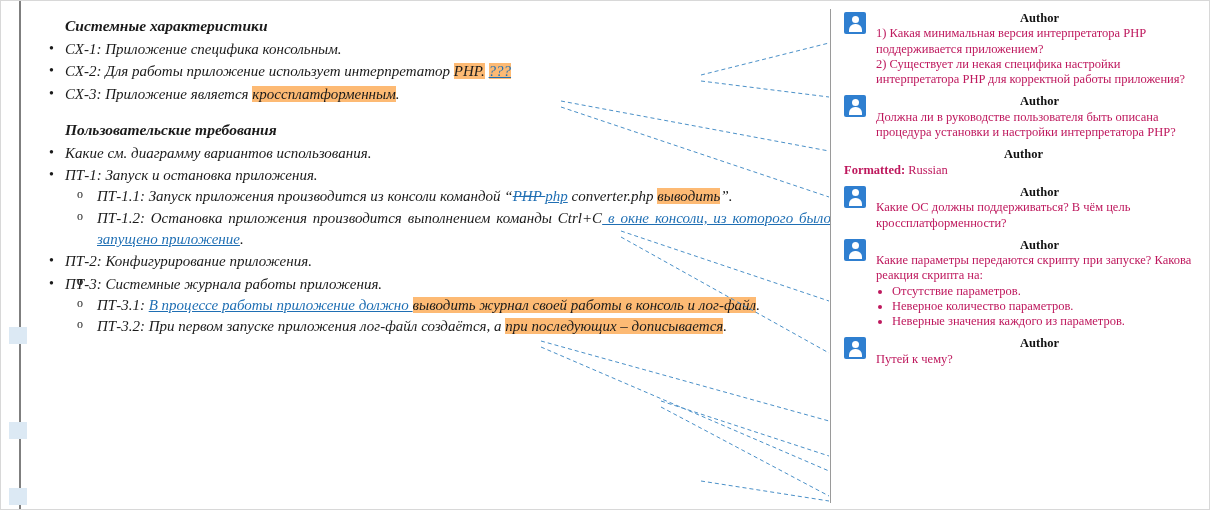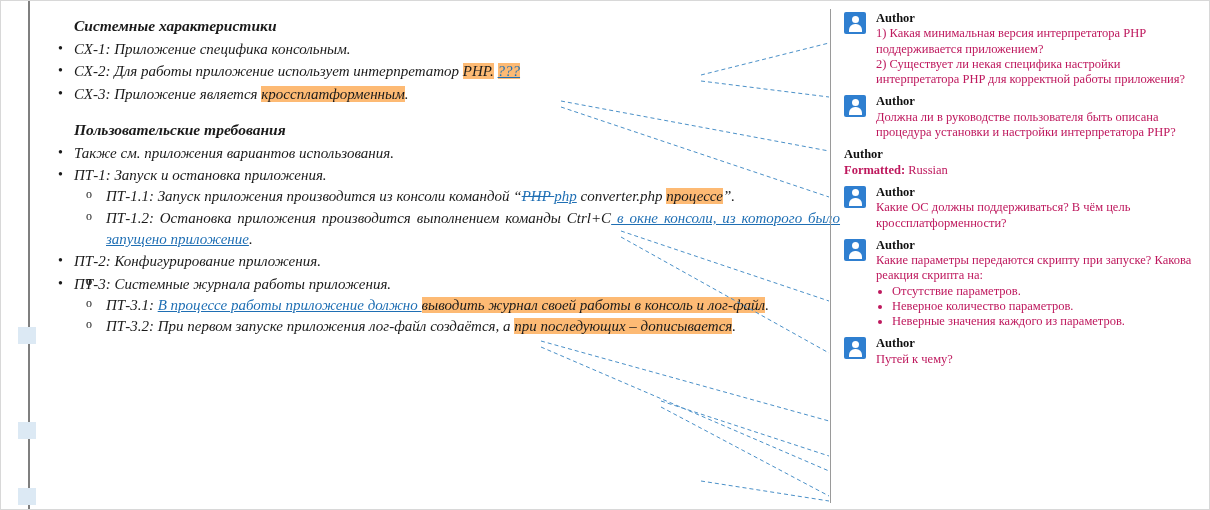--- a/index.html
+++ b/index.html
@@ -13,21 +13,21 @@
     height: 510px;
     background: #ffffff;
     font-family: "Liberation Serif", serif;
     overflow: hidden;
     box-sizing: border-box;
     border: 1px solid #d8d8d8;
   }
   
   #doc {
     position: absolute;
-    left: 17px;
+    left: 8px;
     top: 0;
     width: 828px;
     height: 510px;
     box-sizing: border-box;
     padding: 14px 6px 0 26px;
   }
   .change-bar {
     position: absolute;
     left: 10px;
     top: 0;
@@ -166,20 +166,21 @@
     height: 8px;
     border-radius: 6px 6px 0 0;
     background: #ffffff;
   }
   .c-author {
     font-weight: bold;
     font-size: 12.5px;
     color: #111;
     line-height: 1.15;
     margin-bottom: 1px;
+    text-align: center;
   }
   .c-body {
     font-size: 12.5px;
     line-height: 1.22;
     color: #be185d;
   }
   .c-body .fmt-label { font-weight: bold; }
   .c-body ul {
     list-style: disc;
     margin: 0;
@@ -216,29 +217,29 @@
           <span>СХ-3: Приложение является <span class="hl">кроссплатформенным</span>.</span>
         </li>
       </ul>
 
       <div class="gap"></div>
 
       <div class="head">Пользовательские требования</div>
       <ul class="lvl1">
         <li>
           <span class="bullet">•</span>
-          <span>Также см. приложения вариантов использования.</span>
+          <span>Какие см. диаграмму вариантов использования.</span>
         </li>
         <li>
           <span class="bullet">•</span>
           <span>ПТ-1: Запуск и остановка приложения.</span>
           <ul class="lvl2">
             <li class="just">
               <span class="bullet2">o</span>
-              <span>ПТ-1.1: Запуск приложения производится из консоли командой “<span class="del">PHP </span><span class="ins">php</span> converter.php <span class="hl">процессе</span>”.</span>
+              <span>ПТ-1.1: Запуск приложения производится из консоли командой “<span class="del">PHP </span><span class="ins">php</span> converter.php <span class="hl">выводить</span>”.</span>
             </li>
             <li class="just">
               <span class="bullet2">o</span>
               <span>ПТ-1.2: Остановка приложения производится выполнением команды Ctrl+C<span class="ins"> в окне консоли, из которого было запущено приложение</span>.</span>
             </li>
           </ul>
         </li>
         <li>
           <span class="bullet">•</span>
           <span>ПТ-2: Конфигурирование приложения.</span>

